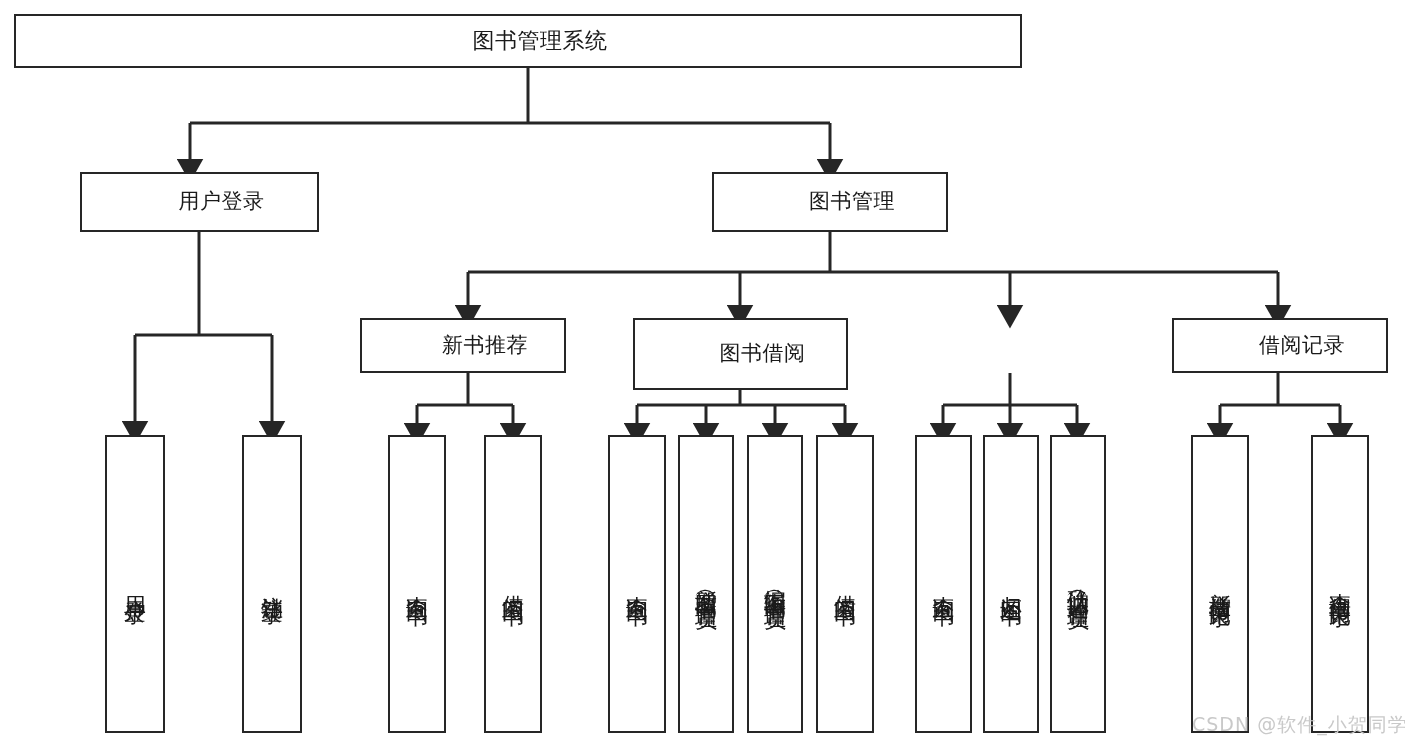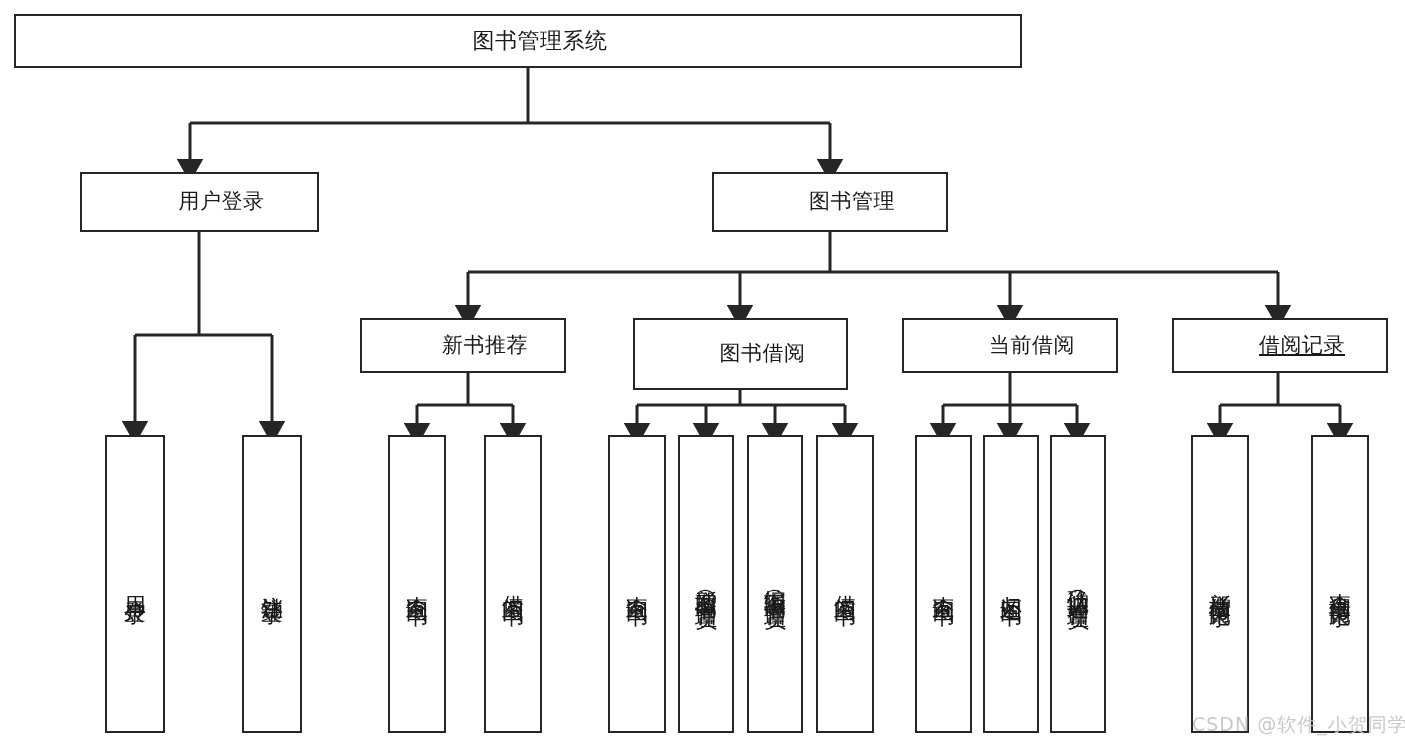--- a/index.html
+++ b/index.html
@@ -134,24 +134,21 @@
   <div class="node horiz" style="left:712px; top:172px; width:236px; height:60px;">
     <span>图书管理</span>
   </div>
 
   <div class="node horiz" style="left:360px; top:318px; width:206px; height:55px;">
     <span>新书推荐</span>
   </div>
   <div class="node horiz" style="left:633px; top:318px; width:215px; height:72px;">
     <span>图书借阅</span>
   </div>
-  <div class="node horiz" style="left:902px; top:318px; width:216px; height:55px;">
-    <span>当前借阅</span>
-  </div>
-  <div class="node horiz" style="left:1172px; top:318px; width:216px; height:55px;text-decoration:underline;">
+  <div class="node horiz" style="left:1172px; top:318px; width:216px; height:55px;">
     <span>借阅记录</span>
   </div>
 
   <div class="node vert" style="left:105px; top:435px; width:60px; height:298px;">
     <span class="vlabel">用户登录</span>
   </div>
   <div class="node vert" style="left:242px; top:435px; width:60px; height:298px;">
     <span class="vlabel">注销登录</span>
   </div>
 

